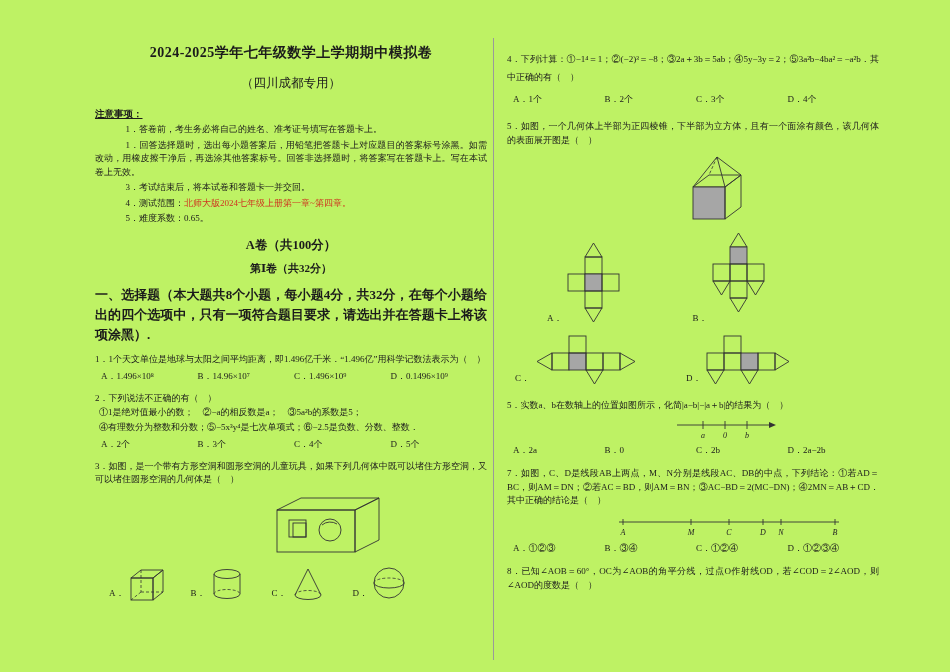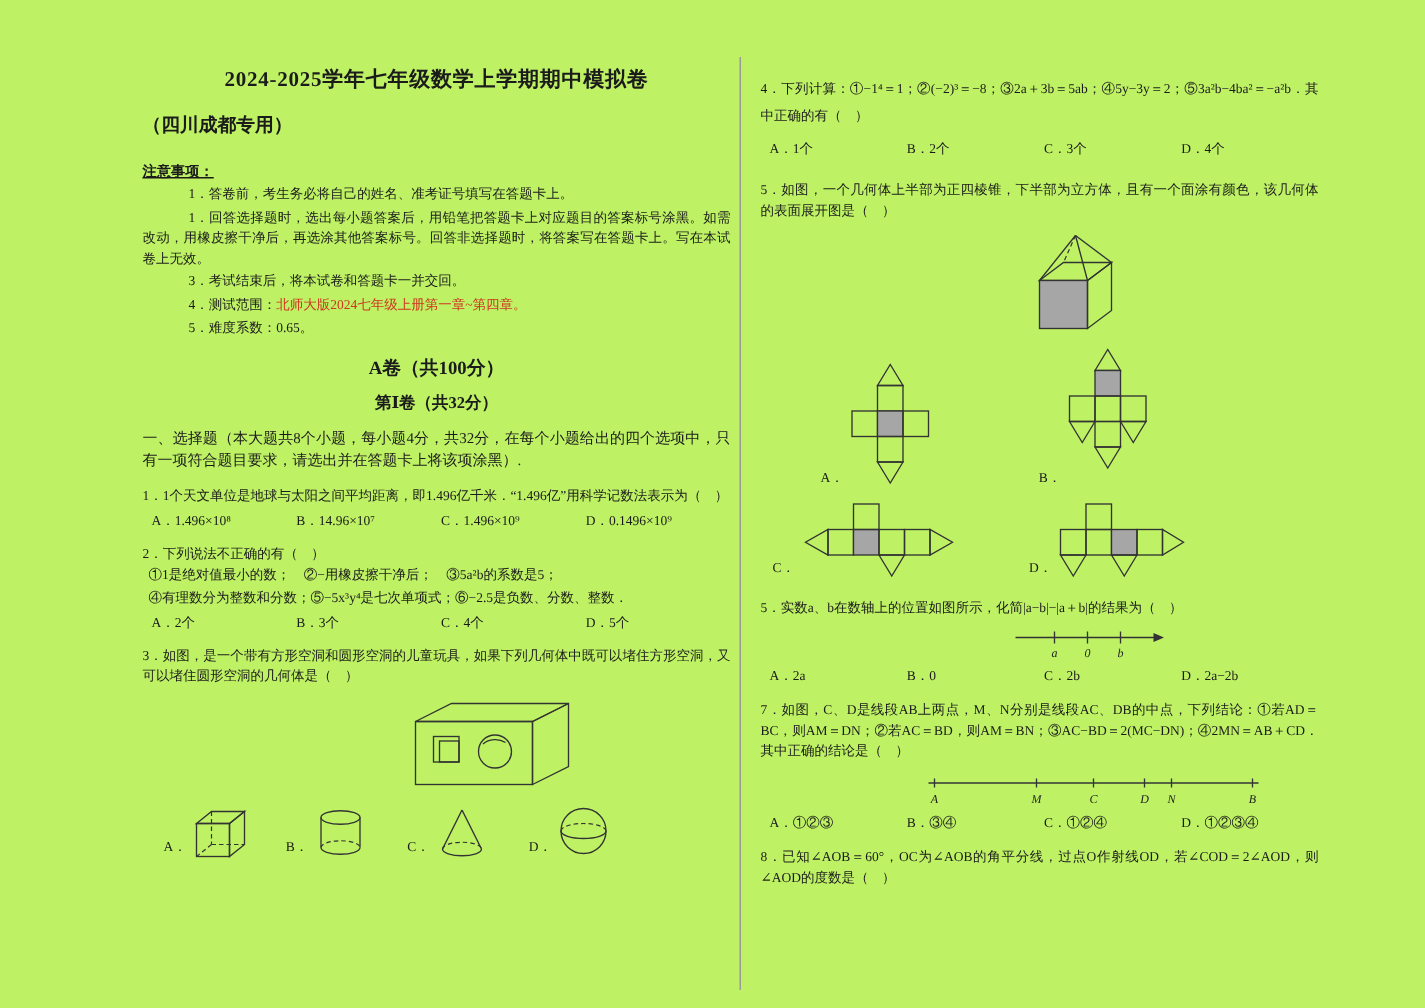--- a/index.html
+++ b/index.html
@@ -3,27 +3,27 @@
 <meta charset="utf-8">
 <style>
   html,body{margin:0;padding:0;background:#ffffff;}
   .page{position:relative;width:950px;height:672px;background:#bef264;overflow:hidden;
         font-family:"Liberation Serif","DejaVu Serif",serif;color:#1b1b1b;}
   .divider{position:absolute;left:493px;top:38px;width:1px;height:622px;background:#9a9a9a;}
   .col{position:absolute;top:44px;}
   .col-left{left:95px;width:392px;}
   .col-right{left:507px;width:372px;top:50px;}
   .title{margin:0;font-size:14px;font-weight:700;text-align:center;letter-spacing:.5px;}
-  .subtitle{margin:13px 0 0 0;font-size:12.5px;font-weight:700;}
+  .subtitle{margin:13px 0 0 0;font-size:12.5px;font-weight:400;text-align:center;}
   .notice-label{margin-top:16px;font-size:9.5px;font-weight:700;text-decoration:underline;}
   .note{margin:2px 0 0 0;font-size:9px;line-height:1.5;text-indent:3.4em;text-align:justify;}
   .red{color:#cf3520;}
   .head-a{margin-top:11px;font-size:12.5px;font-weight:700;text-align:center;}
   .head-p1{margin-top:7px;font-size:11px;font-weight:700;text-align:center;}
-  .intro{margin:9px 0 0 0;font-size:10px;font-weight:400;line-height:1.55;text-align:justify;}
+  .intro{margin:9px 0 0 0;font-size:13px;font-weight:700;line-height:1.55;text-align:justify;}
   .q{margin-top:8px;font-size:9px;line-height:1.5;}
   .stem{margin:0;text-align:justify;}
   .sub{margin:1px 0 0 4px;}
   .opts{display:flex;margin:4px 0 0 6px;}
   .opts span{flex:1;}
   .fig-row{margin-top:4px;}
   .q3-toy-row{margin-left:172px;margin-top:5px;}
   .shape-opts{display:flex;margin:8px 0 0 14px;}
   .shape-opt{display:flex;align-items:flex-end;margin-right:26px;}
   .shape-opt .lbl{margin-right:2px;margin-bottom:1px;}
@@ -70,21 +70,21 @@
       <div class="opts">
         <span>A．1.496×10⁸</span>
         <span>B．14.96×10⁷</span>
         <span>C．1.496×10⁹</span>
         <span>D．0.1496×10⁹</span>
       </div>
     </div>
 
     <div class="q">
       <p class="stem">2．下列说法不正确的有（　）</p>
-      <p class="stem sub">①1是绝对值最小的数；　②−用橡皮擦干净后；　③5a²b的系数是5；</p>
+      <p class="stem sub">①1是绝对值最小的数；　②−a的相反数是a；　③5a²b的系数是5；</p>
       <p class="stem sub">④有理数分为整数和分数；⑤−5x³y⁴是七次单项式；⑥−2.5是负数、分数、整数．</p>
       <div class="opts">
         <span>A．2个</span>
         <span>B．3个</span>
         <span>C．4个</span>
         <span>D．5个</span>
       </div>
     </div>
 
     <div class="q">

